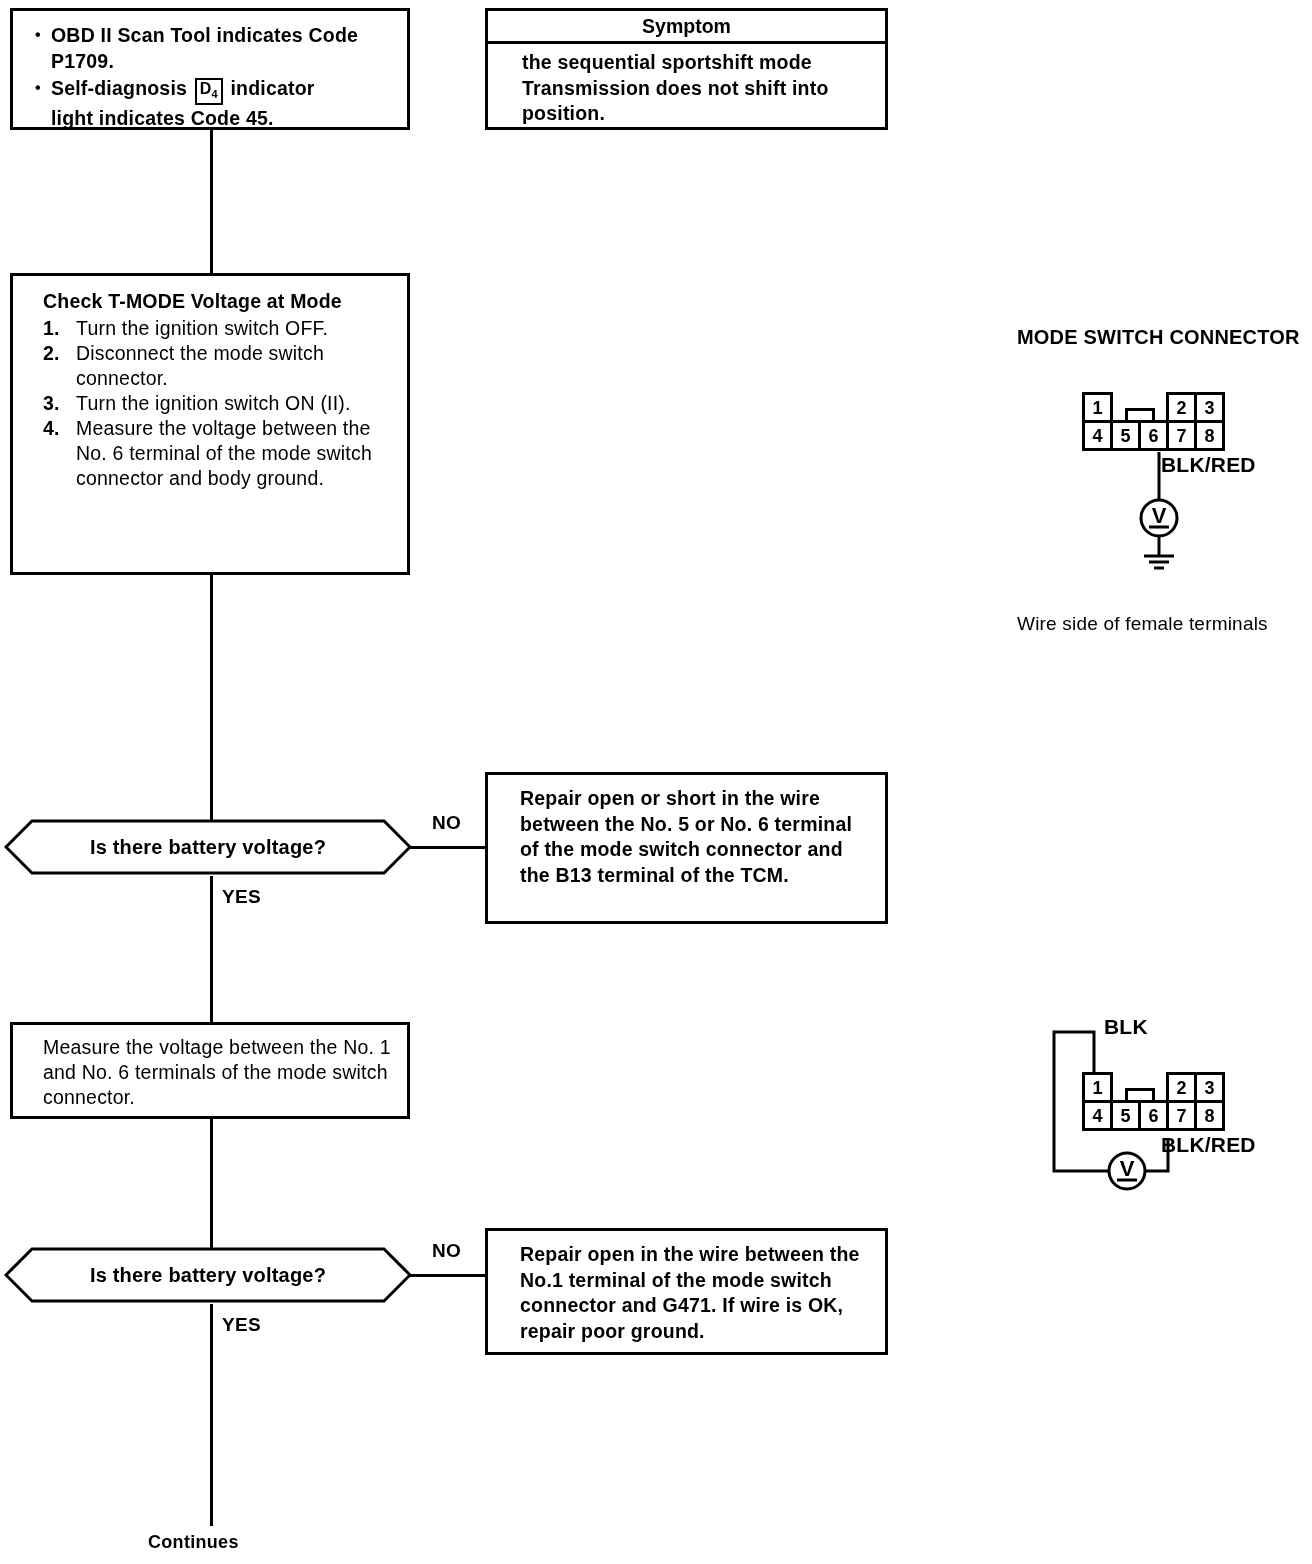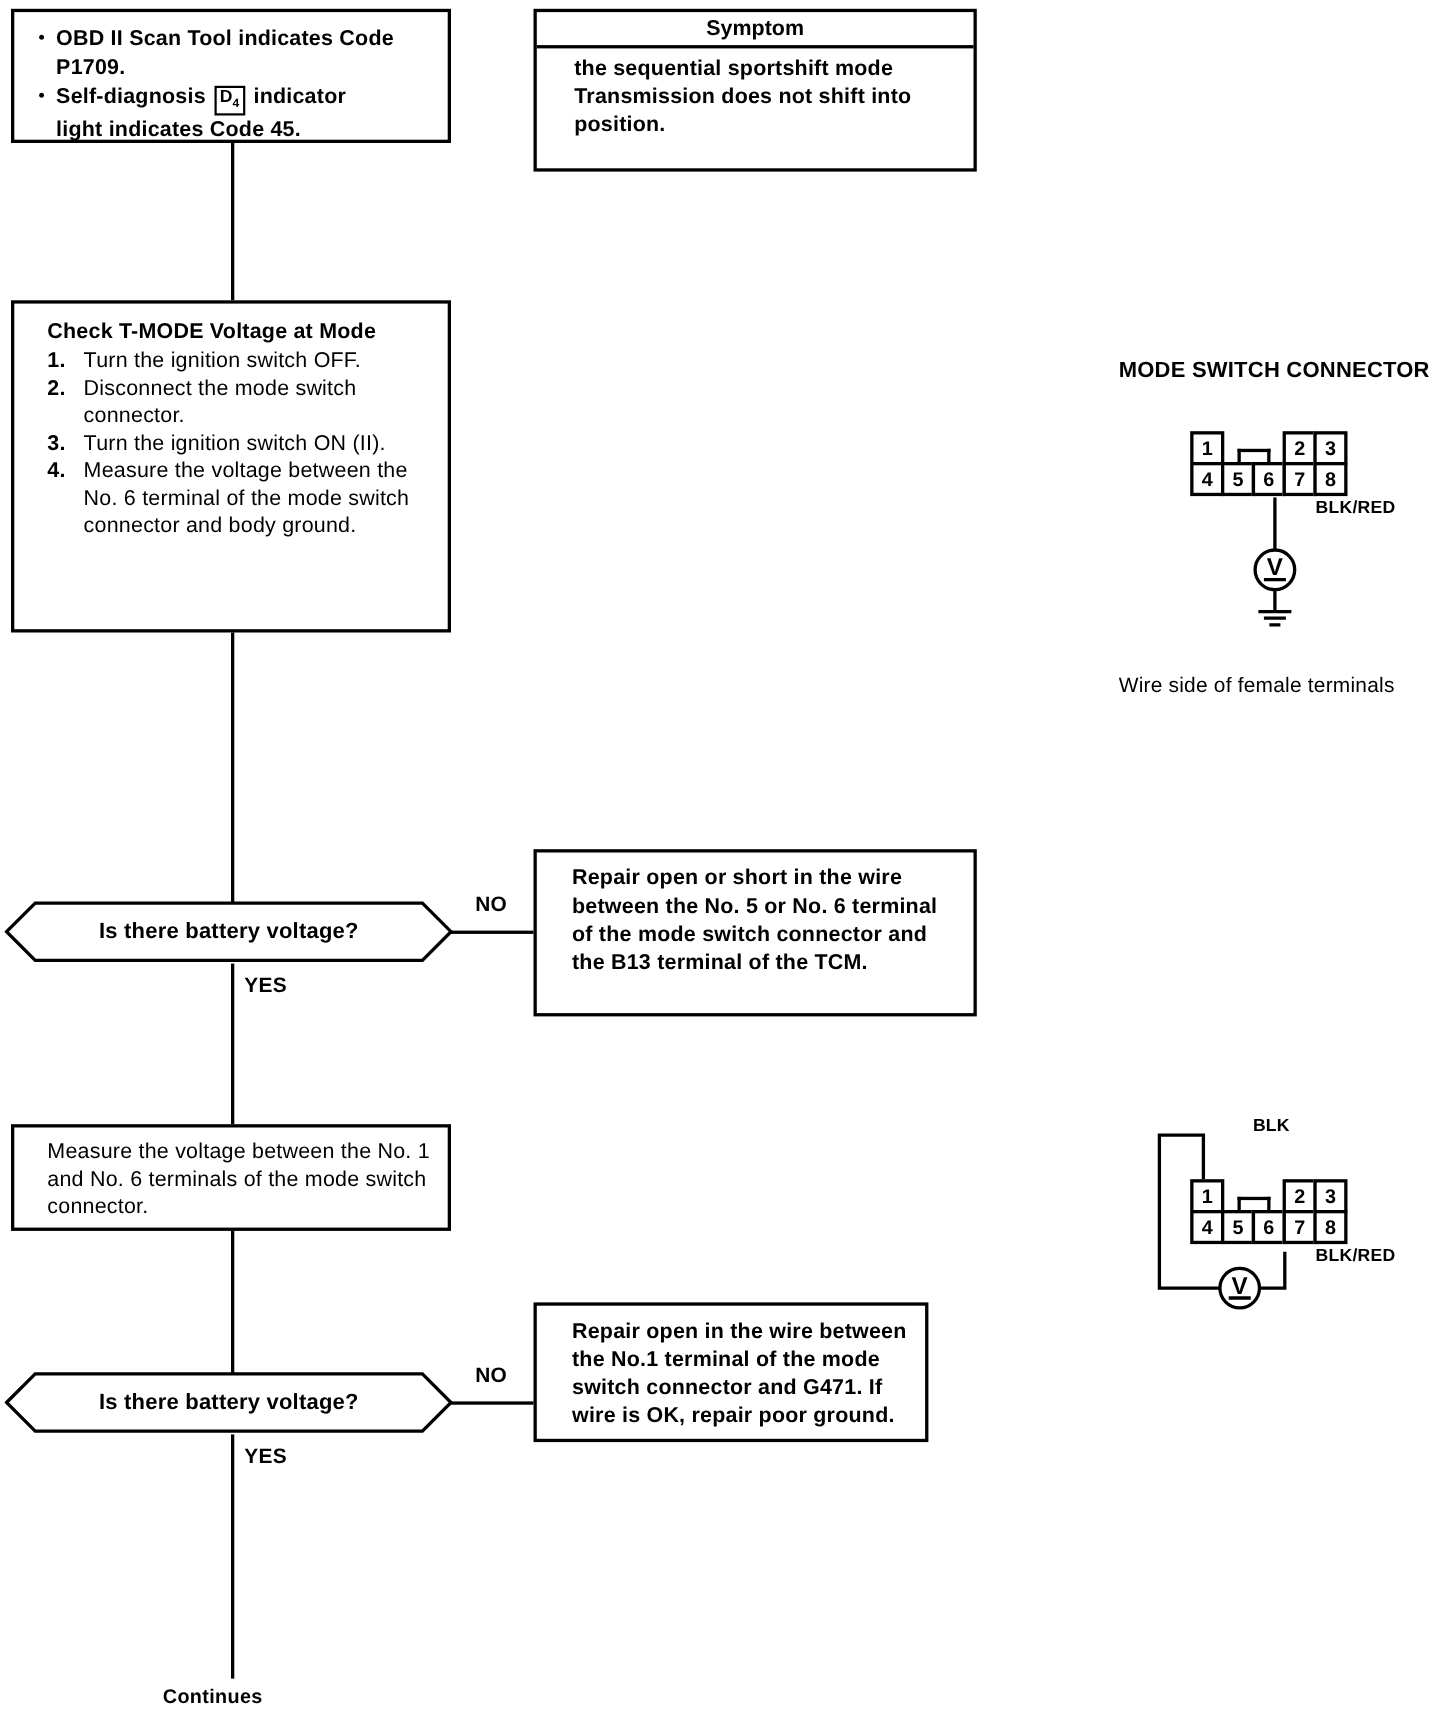--- a/index.html
+++ b/index.html
@@ -69,21 +69,21 @@
     line-height: 18px;
     font-size: 16px;
     font-weight: bold;
     margin: 0 2px;
     position: relative;
     top: -1px;
   }
   .d4box sub { font-size: 11px; }
 
   
-  #symptom-box { left: 485px; top: 8px; width: 403px; height: 148px; }
+  #symptom-box { left: 485px; top: 8px; width: 403px; height: 122px; }
   #symptom-head {
     height: 33px;
     border-bottom: 3px solid #000;
     text-align: center;
     font-weight: bold;
     font-size: 19.5px;
     line-height: 31px;
     box-sizing: border-box;
   }
   #symptom-body {
@@ -103,21 +103,21 @@
     position: absolute;
     left: 0; top: 0;
     font-weight: bold;
   }
 
   
   #measure-box { left: 10px; top: 1022px; width: 400px; height: 97px; }
 
   
   #repair1-box { left: 485px; top: 772px; width: 403px; height: 152px; }
-  #repair2-box { left: 485px; top: 1184px; width: 359px; height: 127px; }
+  #repair2-box { left: 485px; top: 1228px; width: 403px; height: 127px; }
 
   
   .hex {
     position: absolute;
     width: 408px;
     height: 58px;
   }
   .hex svg { display: block; }
   .hex .hex-label {
     position: absolute;
@@ -149,25 +149,24 @@
     white-space: nowrap;
   }
   .caption {
     position: absolute;
     font-size: 19px;
     letter-spacing: 0.2px;
     white-space: nowrap;
   }
   .wire-label {
     position: absolute;
-    font-size: 16px;
+    font-size: 21px;
     font-weight: bold;
     letter-spacing: 0.2px;
     white-space: nowrap;
-    margin-left: 35px;
   }
   .conn {
     position: absolute;
   }
   .cell {
     position: absolute;
     border: 3px solid #000;
     box-sizing: border-box;
     background: #fff;
     width: 31px;

